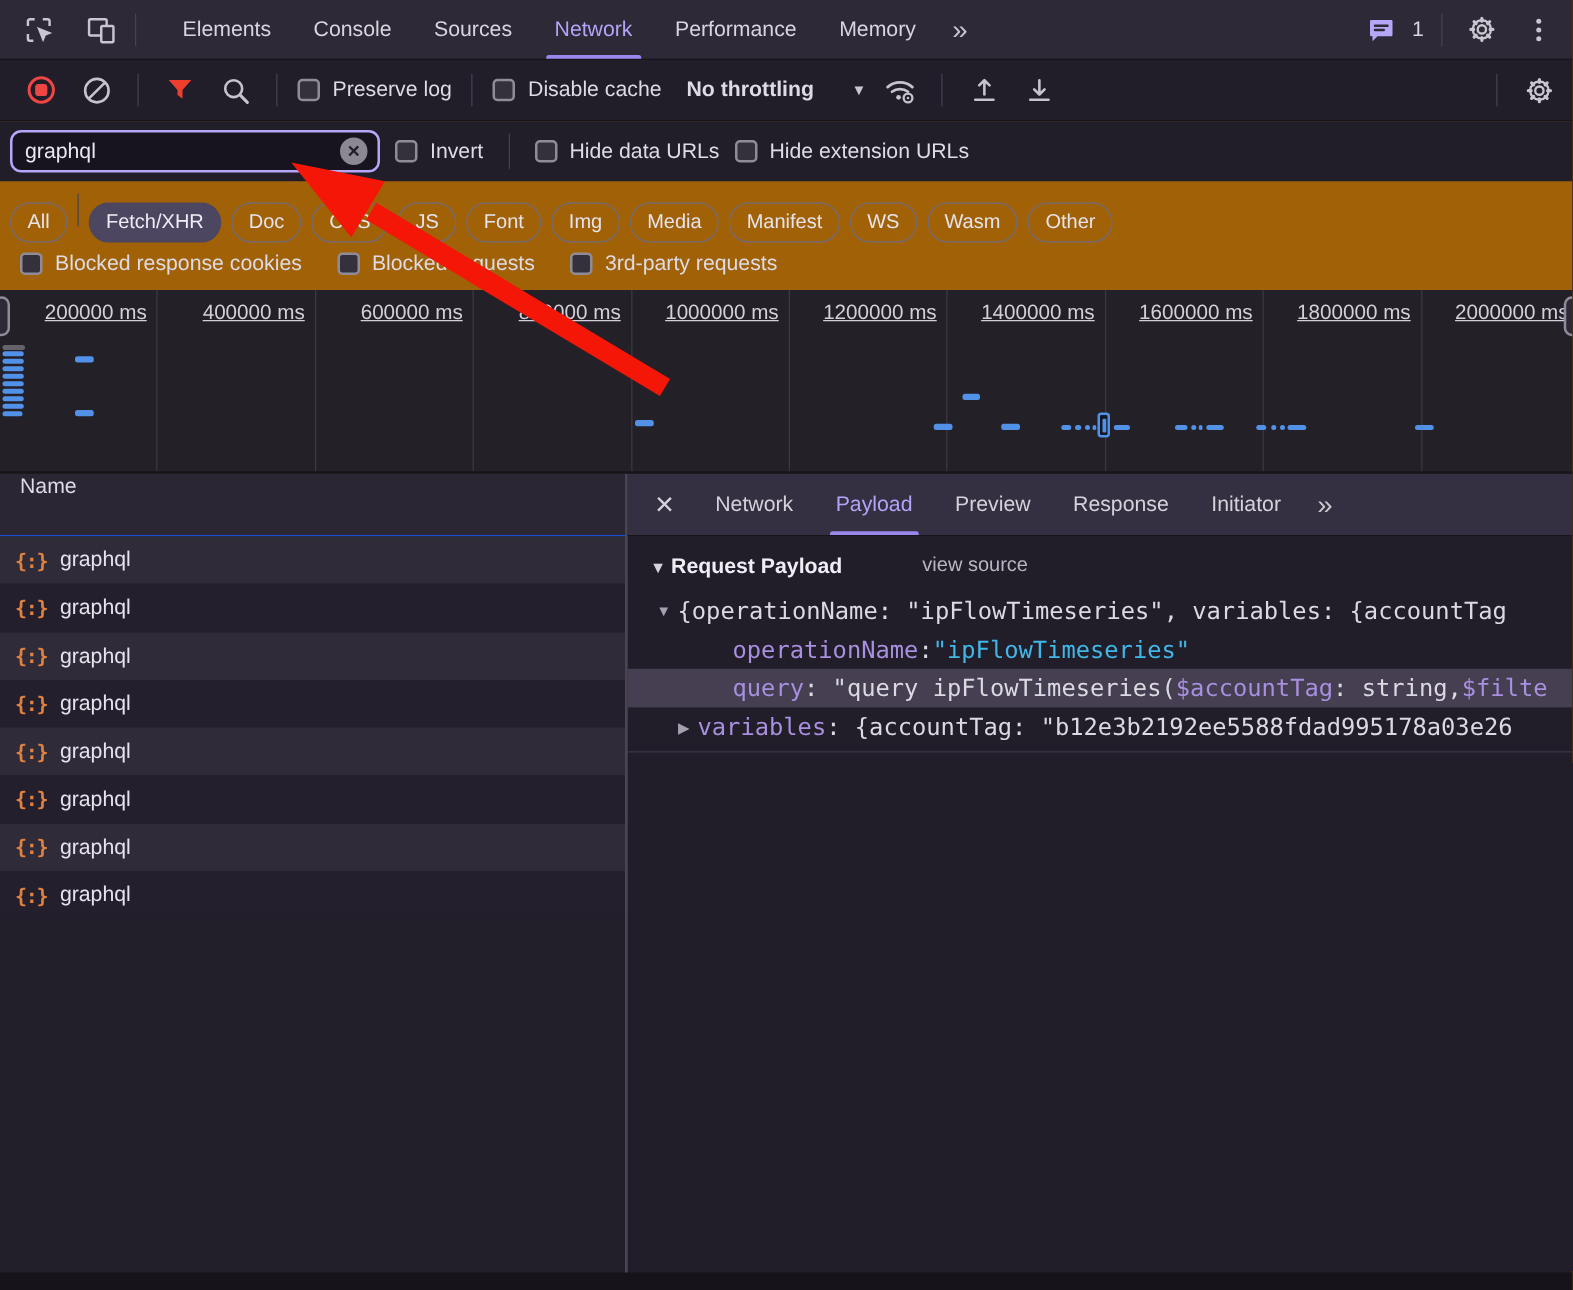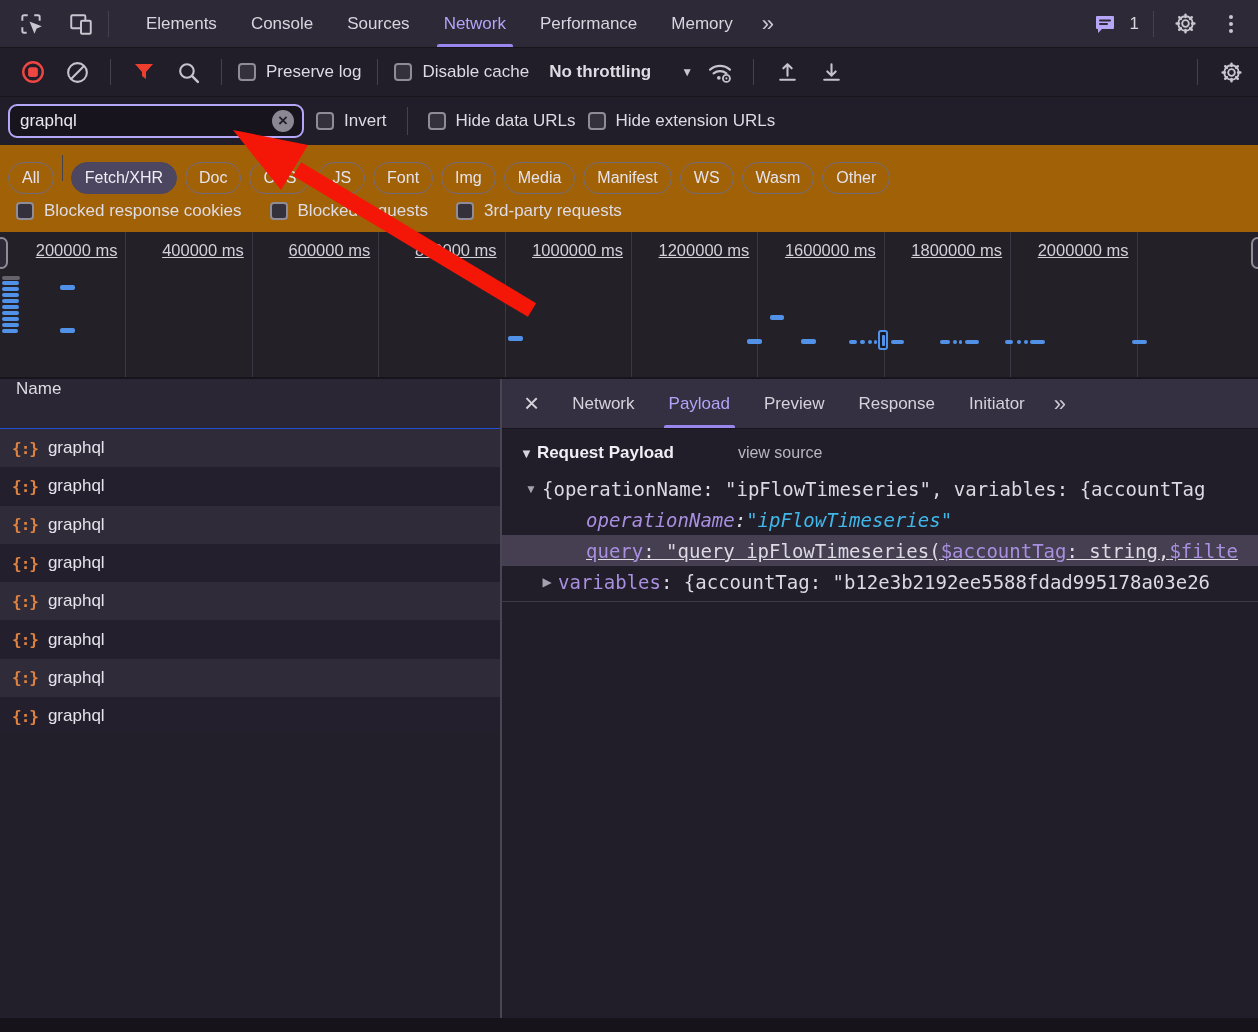--- a/index.html
+++ b/index.html
@@ -279,20 +279,21 @@
     </div>
 
   <div class="timeline">
     <div class="tlcols" id="tl-cols">
         <div class="tlcol">200000 ms</div>
         <div class="tlcol">400000 ms</div>
         <div class="tlcol">600000 ms</div>
         <div class="tlcol">800000 ms</div>
         <div class="tlcol">1000000 ms</div>
         <div class="tlcol">1200000 ms</div>
+        <div class="tlcol">1400000 ms</div>
         <div class="tlcol">1600000 ms</div>
         <div class="tlcol">1800000 ms</div>
         <div class="tlcol">2000000 ms</div>
       </div>
     <div id="tl-bars">
         <div class="tlbar gray" style="left: 2px; top: 44px; width: 18px; height: 4px;"></div>
         <div class="tlbar" style="left: 2px; top: 49px; width: 17px; height: 4px;"></div>
         <div class="tlbar" style="left: 2px; top: 55px; width: 17px; height: 4px;"></div>
         <div class="tlbar" style="left: 2px; top: 61px; width: 17px; height: 4px;"></div>
         <div class="tlbar" style="left: 2px; top: 67px; width: 17px; height: 4px;"></div>
@@ -390,27 +391,27 @@
         <div class="pl-header">
           <span class="pl-twisty">▼</span>
           <span class="pl-title">Request Payload</span>
           <span class="pl-viewsource">view source</span>
         </div>
         <div class="pl-tree" id="payload-tree">
             <div class="pl-line" style="padding-left: 20px;">
               <span class="pl-tw">▼</span>
               <span class="c-plain">{operationName: "ipFlowTimeseries", variables: {accountTag</span>
             </div>
-            <div class="pl-line" style="padding-left: 64px; font-style: italic;">
+            <div class="pl-line" style="padding-left: 64px;">
               <span class="pl-tw"></span>
               <span class="c-key">operationName</span>
               <span class="c-plain">: </span>
               <span class="c-string">"ipFlowTimeseries"</span>
             </div>
-            <div class="pl-line selected" style="padding-left: 64px; text-decoration: underline;">
+            <div class="pl-line selected" style="padding-left: 64px;">
               <span class="pl-tw"></span>
               <span class="c-key">query</span>
               <span class="c-plain">: "query ipFlowTimeseries(</span>
               <span class="c-key">$accountTag</span>
               <span class="c-plain">: string, </span>
               <span class="c-key">$filte</span>
             </div>
             <div class="pl-line" style="padding-left: 36px;">
               <span class="pl-tw">▶</span>
               <span class="c-key">variables</span>

